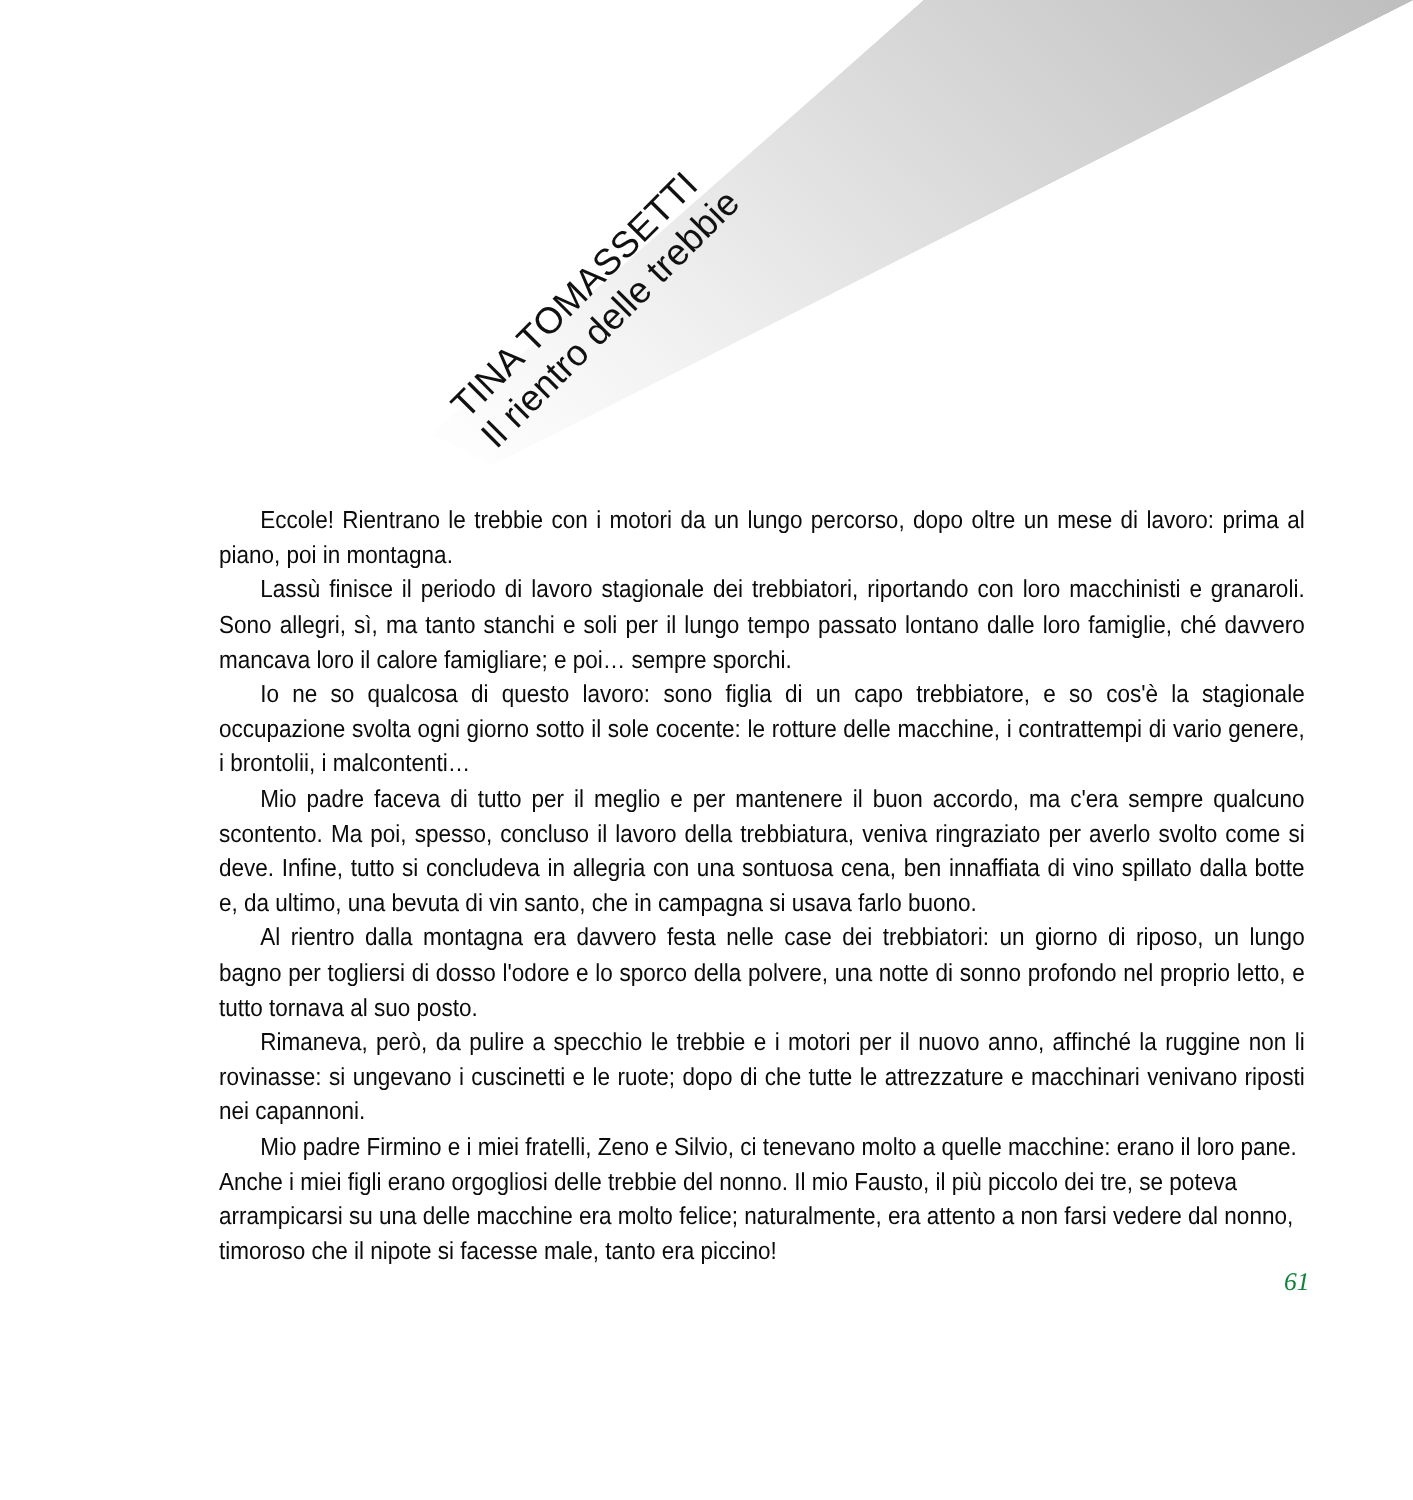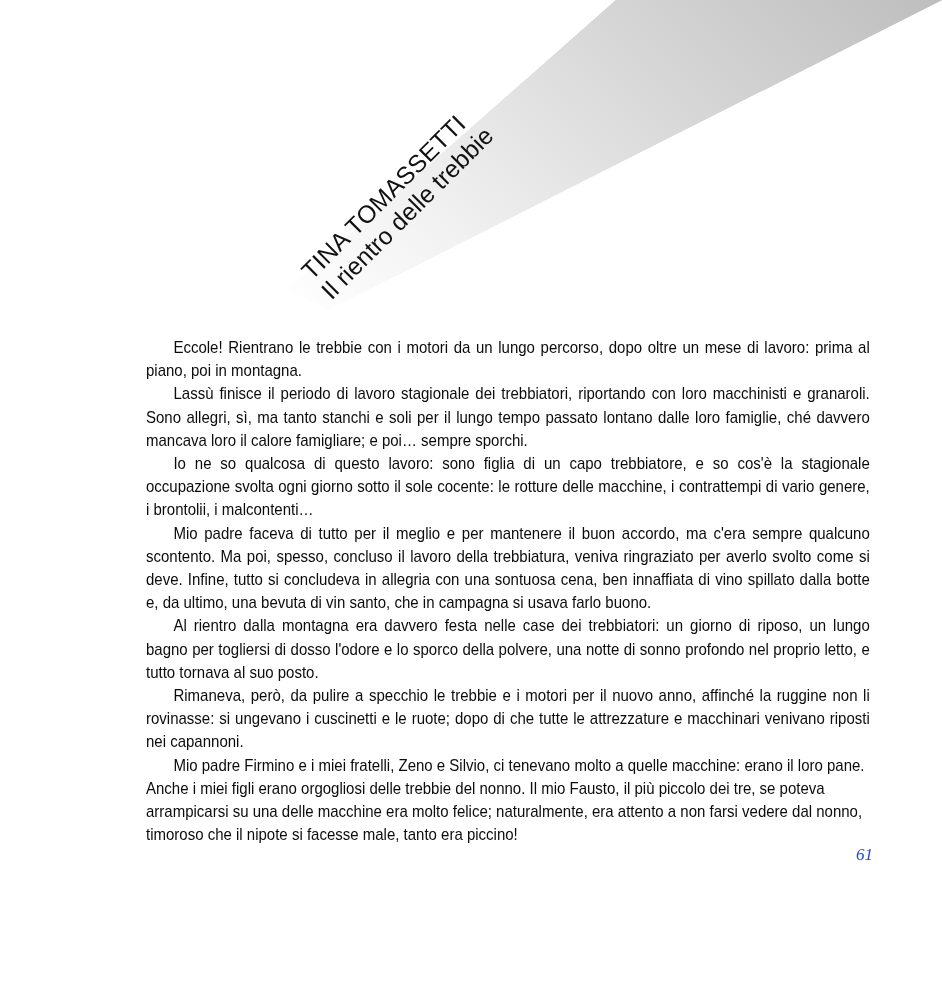--- a/index.html
+++ b/index.html
@@ -99,21 +99,21 @@
   }
 
   
   .page-number {
     position: absolute;
     left: 856px;
     top: 845px;
     font-family: "Liberation Serif", serif;
     font-style: italic;
     font-size: 17px;
-    color: #1d4ed8;
+    color: #15803d;
   }
 </style>
 </head>
 <body>
 
 <div class="page">
 
   <div class="banner-area">
     <svg class="banner-svg" width="942" height="330" viewBox="0 0 942 330">
       <defs>

